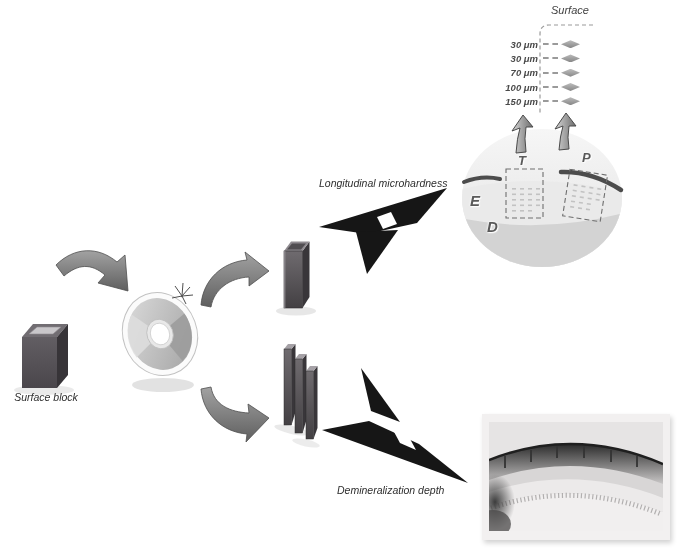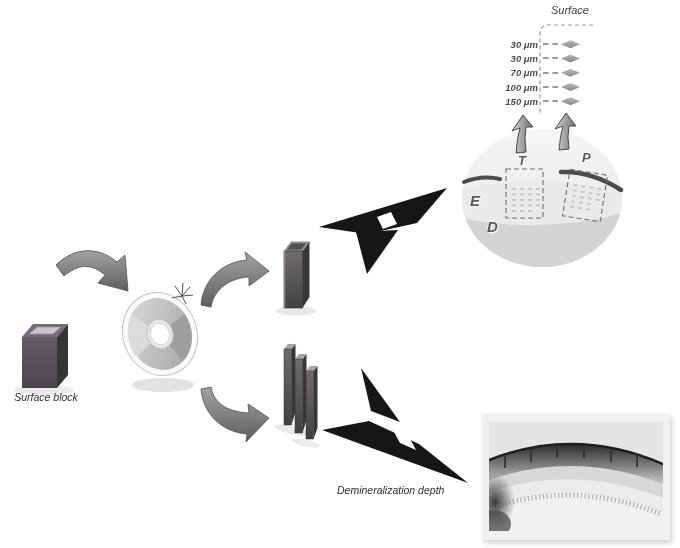--- a/index.html
+++ b/index.html
@@ -244,20 +244,21 @@
       <span class="mdash"></span>
       <span class="mdiamond"></span>
     </div>
   </div>
 
   <div class="letter lt-T">T</div>
   <div class="letter lt-P">P</div>
   <div class="letter lt-E">E</div>
   <div class="letter lt-D">D</div>
 
+  <div class="lbl long-lbl">Longitudinal microhardness</div>
   <div class="lbl demin-lbl">Demineralization depth</div>
   <div class="lbl block-lbl">Surface block</div>
 
   <div class="micro">
     <svg width="174" height="109" viewBox="0 0 174 109">
       <defs>
         <linearGradient id="demGrad" x1="0" y1="0" x2="0" y2="1">
           <stop offset="0" stop-color="#2b2b2b"></stop>
             <stop offset="1" stop-color="#c9c7c7"></stop>
         </linearGradient>

